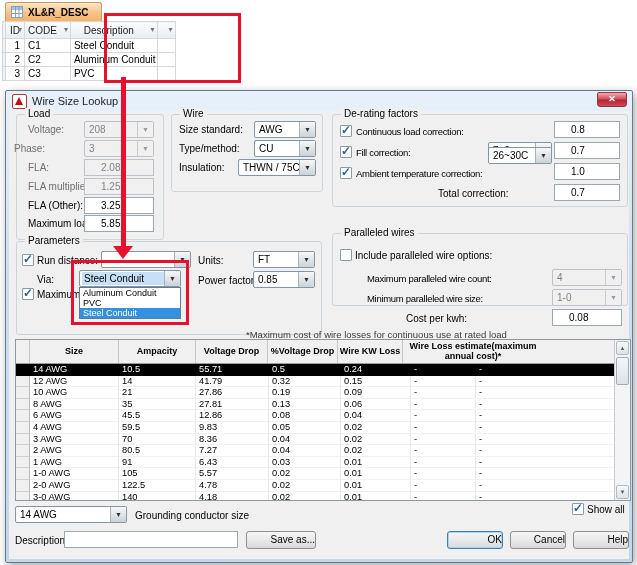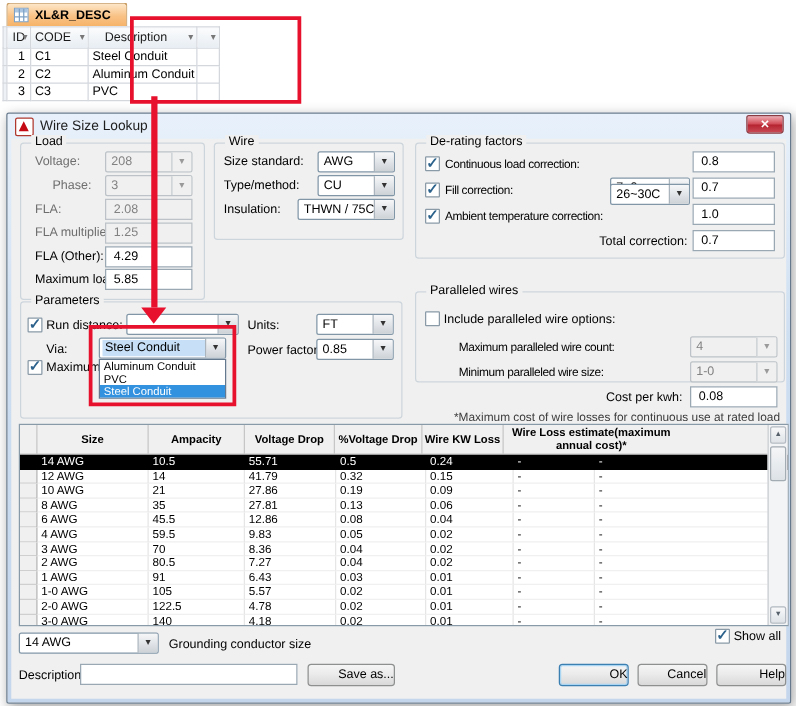--- a/index.html
+++ b/index.html
@@ -44,24 +44,24 @@
     color:#fff;font-size:9px;line-height:13px;text-align:center;font-weight:bold}
   .client{position:absolute;left:3px;right:3px;top:20px;bottom:3px;background:#f0f0f0}
 
   
   .grp{position:absolute;border:1px solid #cdd5dc;border-radius:3px}
   .grp .lg{position:absolute;left:8px;top:-7px;background:#f0f0f0;padding:0 3px;font-size:10px;white-space:nowrap}
 
   .lbl{position:absolute;font-size:10px;white-space:nowrap}
   .lbl.sm{font-size:9.5px;letter-spacing:-0.3px}
   .lbl.dim{color:#6e6e6e}
-  .rt{text-align:right}
+  .rt{}
 
   .tbox{position:absolute;height:17px;background:#fff;border:1px solid #9aa8b3;box-sizing:border-box;
-    font-size:10px;line-height:15px;padding-left:6px;white-space:nowrap;overflow:hidden}
+    font-size:10px;line-height:15px;padding-left:16px;white-space:nowrap;overflow:hidden}
   .tbox.dis{background:#f0f0f0;color:#828282;border-color:#bcc2c7}
   input.tbox{font-family:"Liberation Sans",sans-serif;outline:none}
 
   .combo{position:absolute;height:17px;background:#fff;border:1px solid #8196a7;border-radius:2px;box-sizing:border-box}
   .combo .cv{position:absolute;left:2px;top:1px;right:16px;bottom:1px;font-size:10px;line-height:13px;padding-left:2px;
     white-space:nowrap;overflow:hidden}
   .combo .cb{position:absolute;right:0;top:0;bottom:0;width:15px;background:linear-gradient(#f6f7f8,#dde1e5 60%,#cdd2d7);
     border-left:1px solid #aab4bd;text-align:center;font-size:7px;line-height:15px;color:#333}
   .combo.dis{background:#f0f0f0;border-color:#bcc2c7}
   .combo.dis .cv{color:#828282}
@@ -174,31 +174,31 @@
   <div class="client"></div>
 
   <div class="grp" style="left:10px;top:23px;width:146px;height:124px">
     <span class="lg">Load</span>
   </div>
   <div class="lbl dim" style="left:22px;top:33px">Voltage:</div>
   <div class="combo dis" style="left:78px;top:30px;width:70px">
     <span class="cv">208</span>
     <span class="cb">▼</span>
   </div>
-  <div class="lbl dim" style="left:36px;top:52px">Phase:</div>
+  <div class="lbl dim" style="left:8px;top:52px">Phase:</div>
   <div class="combo dis" style="left:78px;top:49px;width:70px">
     <span class="cv">3</span>
     <span class="cb">▼</span>
   </div>
   <div class="lbl dim" style="left:22px;top:71px">FLA:</div>
   <div class="tbox dis" style="left:78px;top:68px;width:70px">2.08</div>
   <div class="lbl dim" style="left:22px;top:90px">FLA multiplier:</div>
   <div class="tbox dis" style="left:78px;top:87px;width:70px">1.25</div>
   <div class="lbl" style="left:22px;top:109px">FLA (Other):</div>
-  <div class="tbox" style="left:78px;top:106px;width:70px">4.29</div>
+  <div class="tbox" style="left:78px;top:106px;width:70px">3.25</div>
   <div class="lbl" style="left:22px;top:127px">Maximum load:</div>
   <div class="tbox" style="left:78px;top:124px;width:70px">5.85</div>
 
   <div class="grp" style="left:165px;top:23px;width:150px;height:76px">
     <span class="lg">Wire</span>
   </div>
   <div class="lbl" style="left:173px;top:33px">Size standard:</div>
   <div class="combo" style="left:248px;top:30px;width:62px">
     <span class="cv">AWG</span>
     <span class="cb">▼</span>

